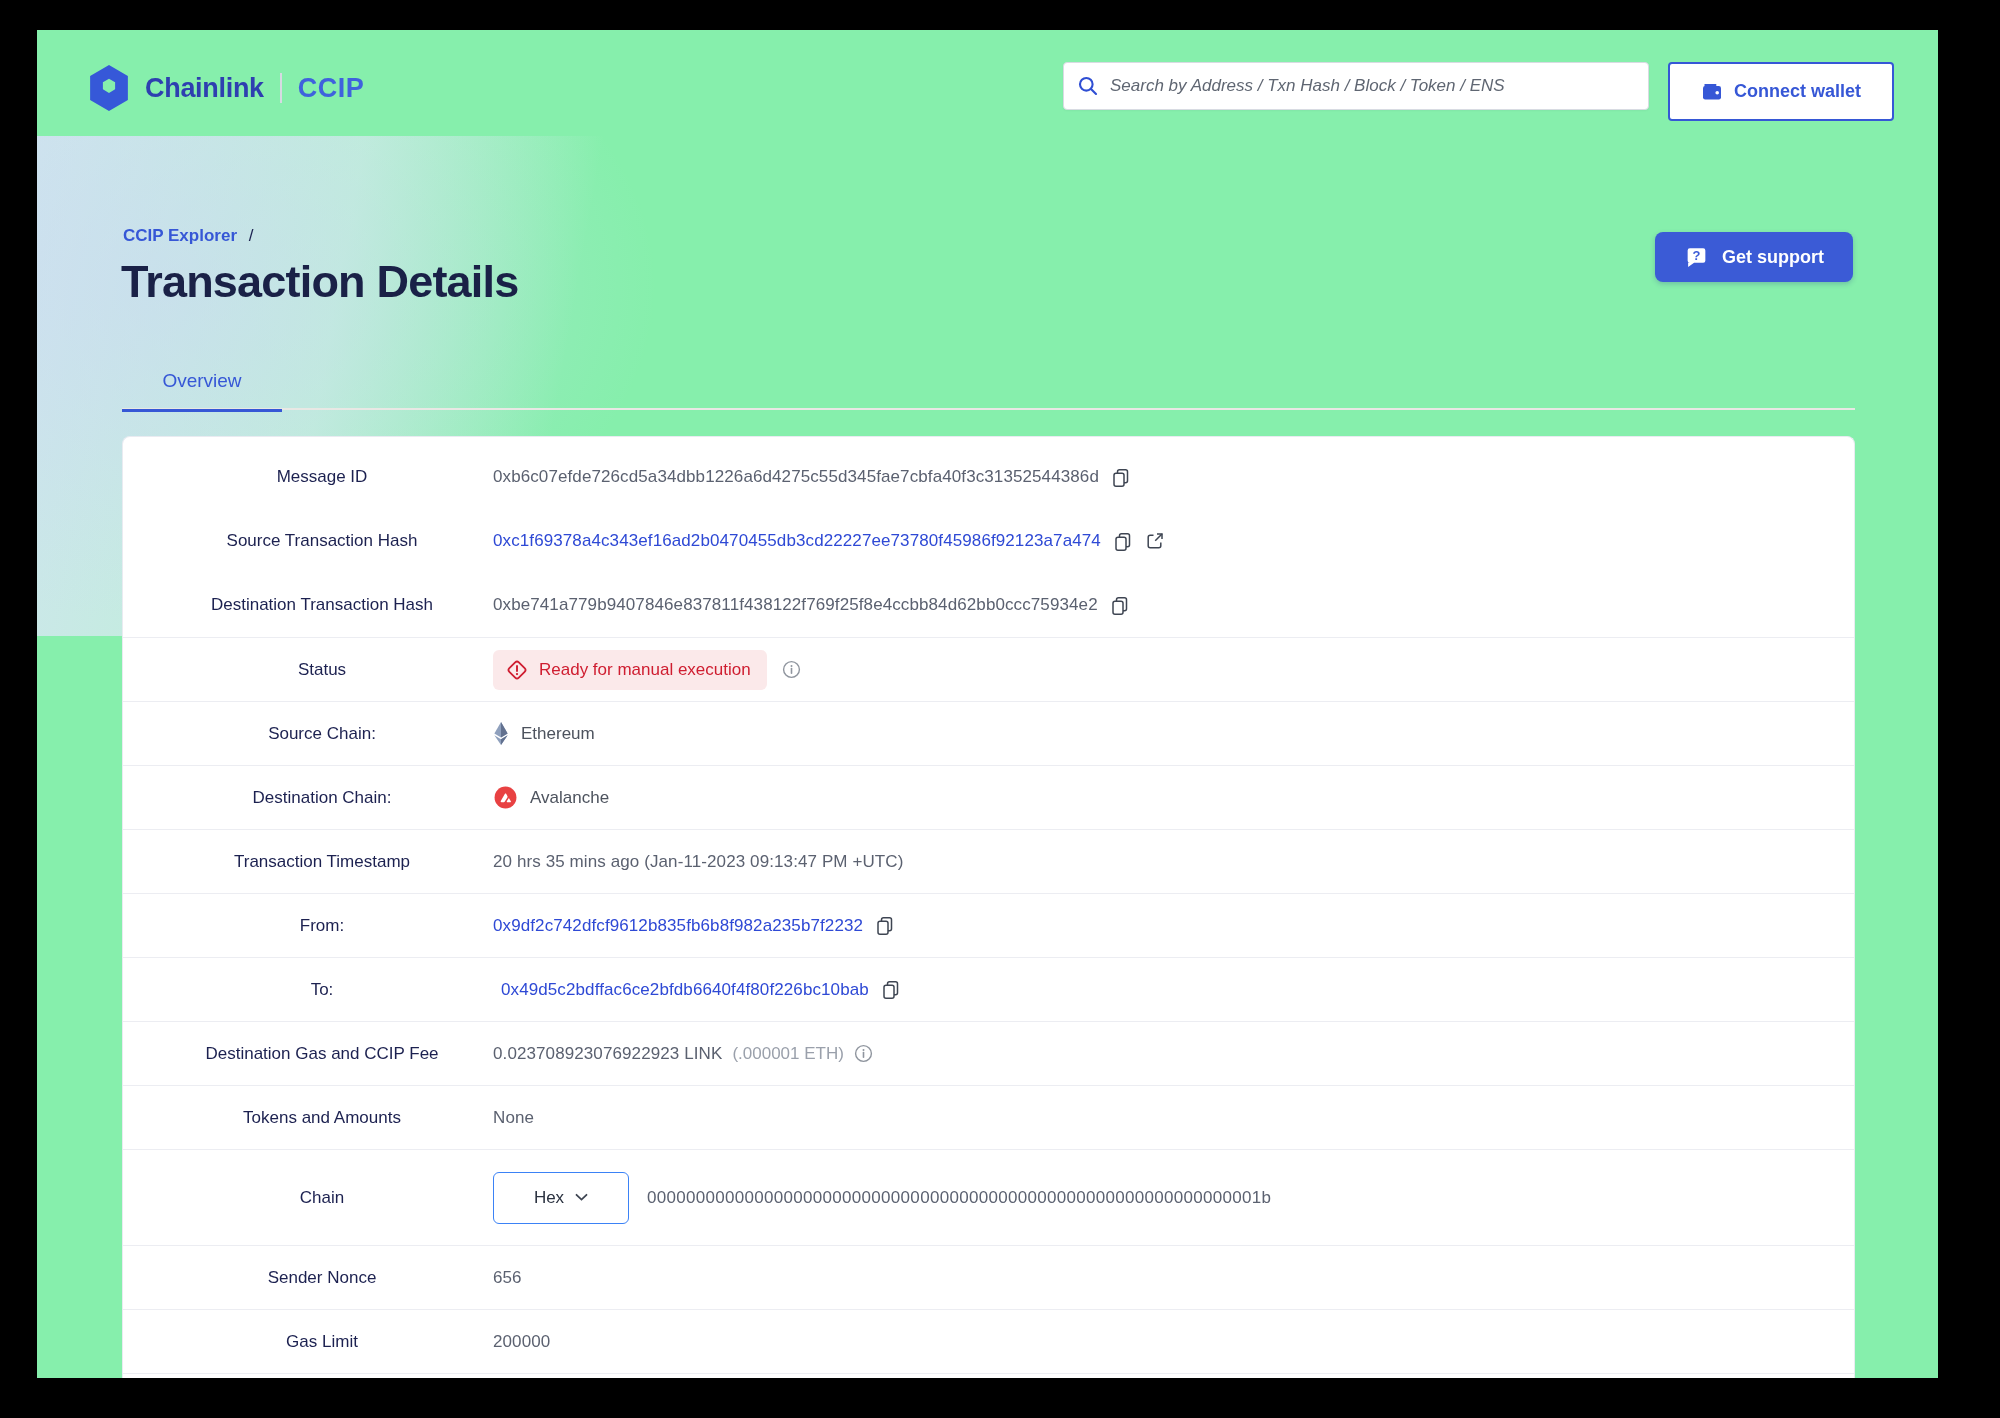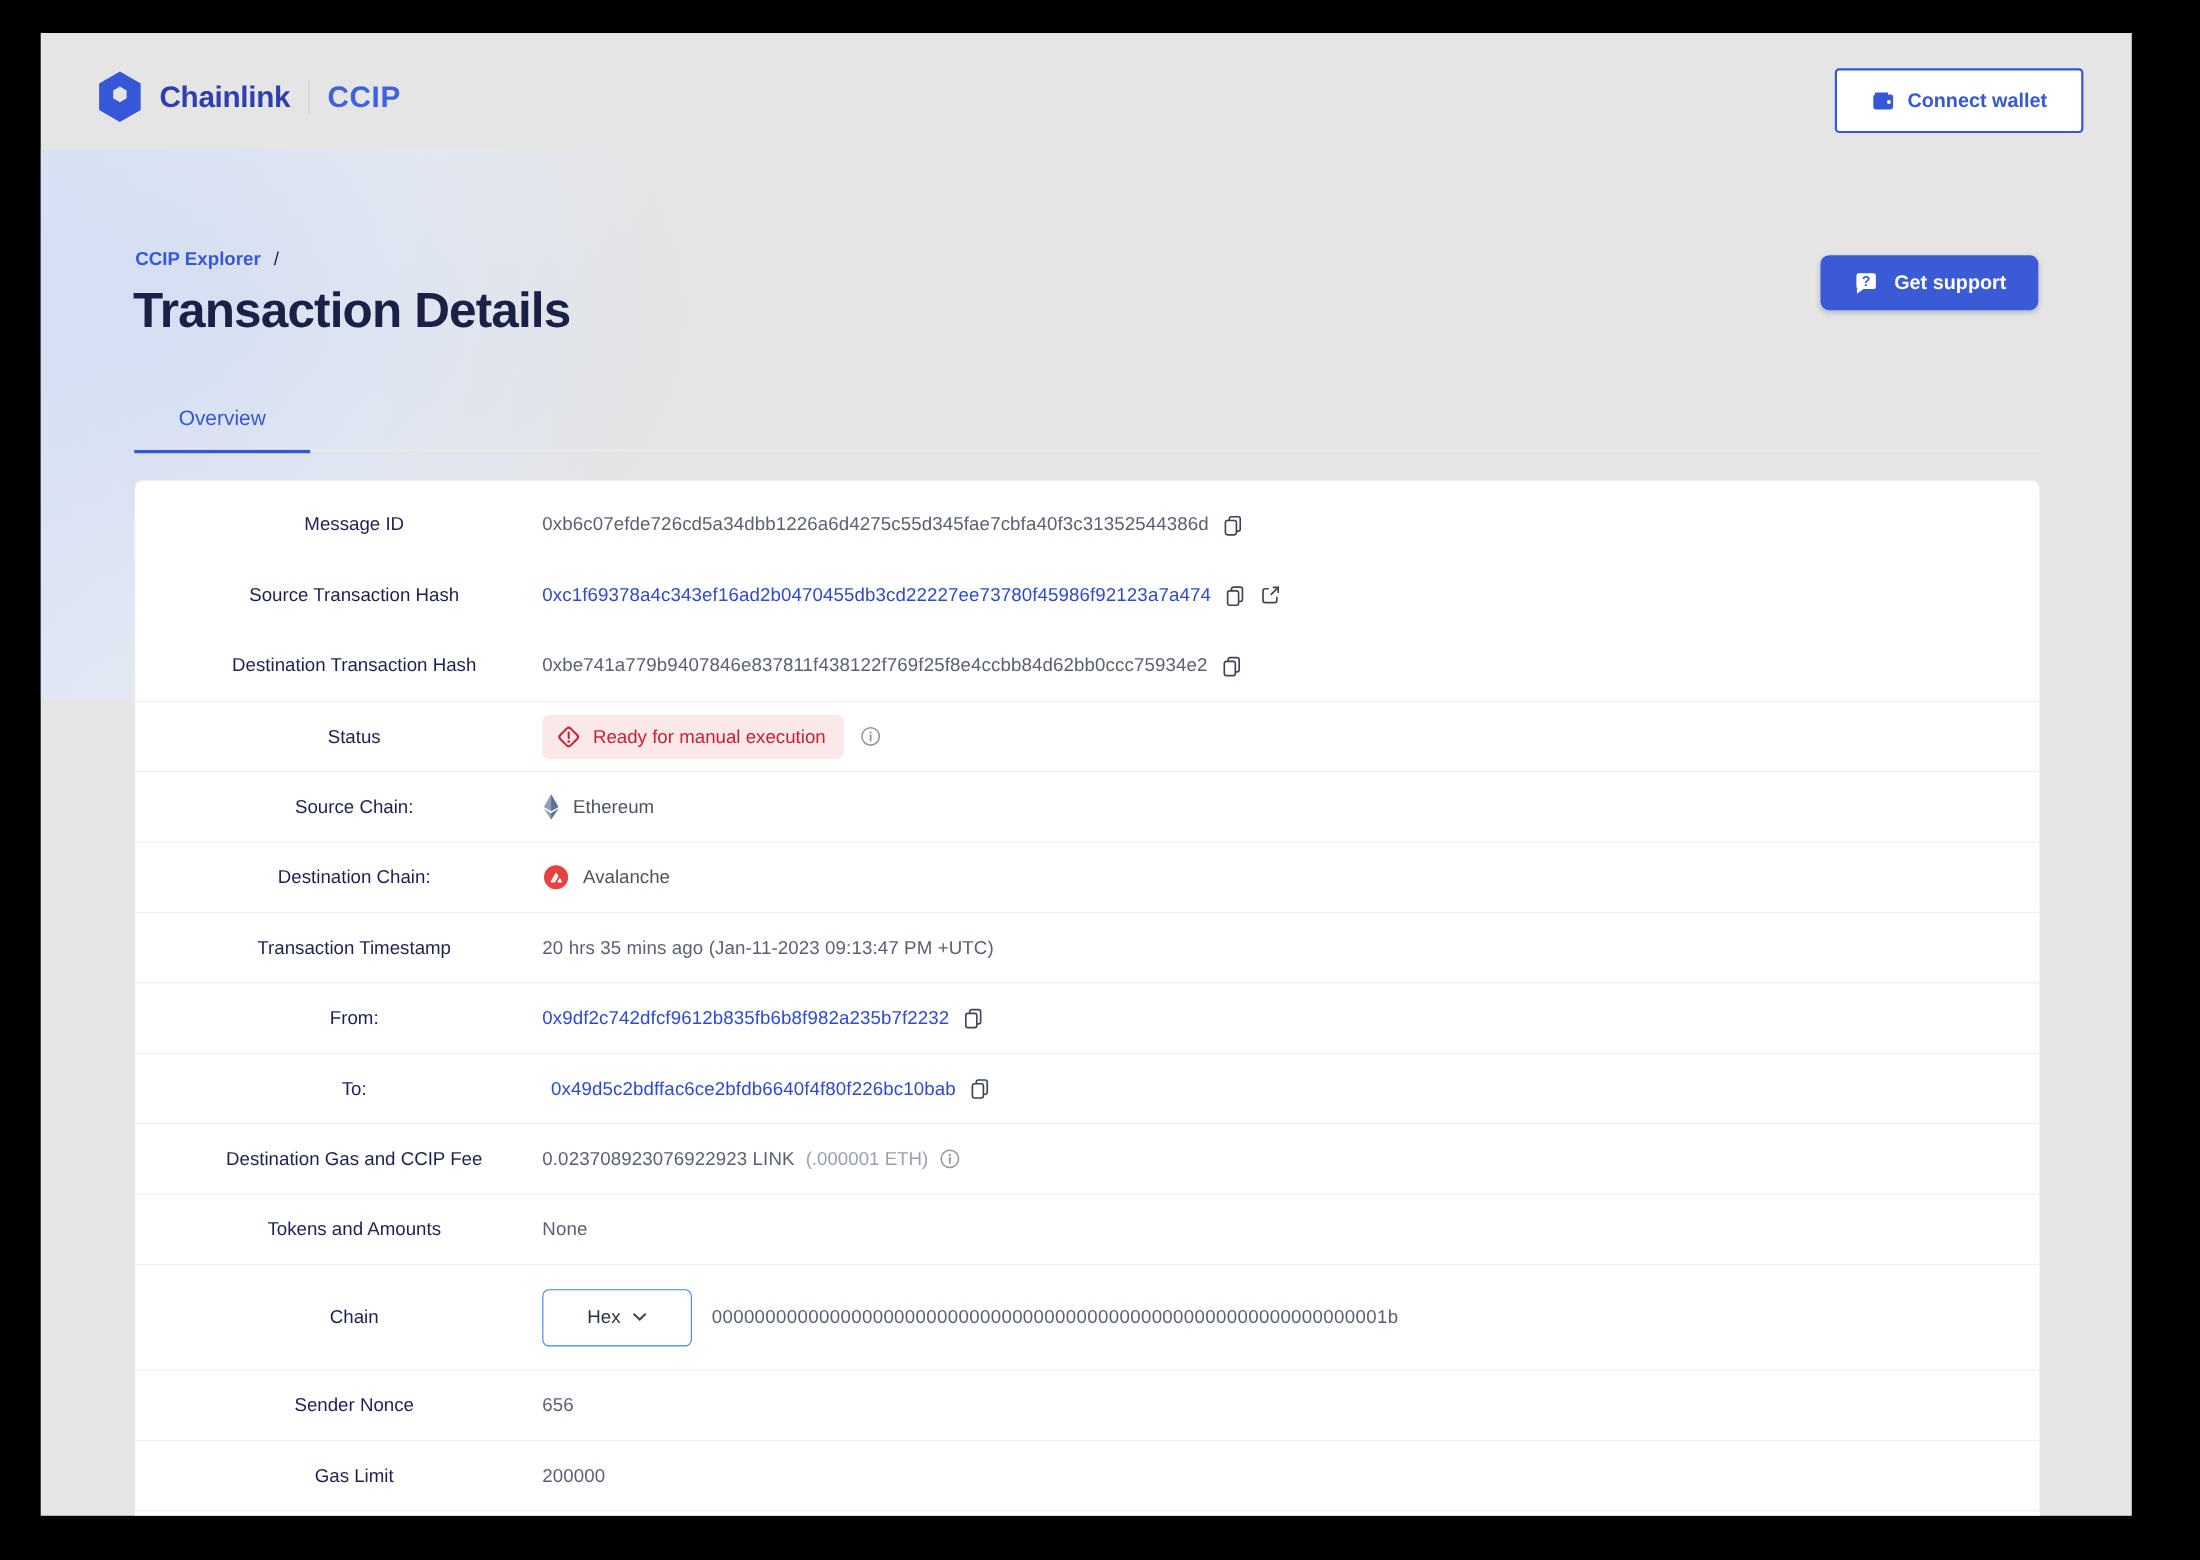--- a/index.html
+++ b/index.html
@@ -1,19 +1,19 @@
 <!DOCTYPE html>
 <html><head>
 <meta charset="utf-8">
 <style>
   * { margin:0; padding:0; box-sizing:border-box; }
   html,body { background:#000; }
   body { font-family:"Liberation Sans","DejaVu Sans",sans-serif; }
   .frame { position:relative; width:2000px; height:1418px; background:#000; overflow:hidden; }
-  .page { position:absolute; left:37px; top:30px; width:1901px; height:1348px; background:#e5e5e5; overflow:hidden;padding-left:36px; }
+  .page { position:absolute; left:37px; top:30px; width:1901px; height:1348px; background:#86efac; overflow:hidden;padding-left:36px; }
 
   
   .hero-bg { position:absolute; left:0; top:106px; width:640px; height:500px; pointer-events:none;
     background:
       radial-gradient(ellipse at 20% 30%, rgba(203,216,243,0.55), rgba(255,255,255,0) 68%),
       linear-gradient(100deg, rgba(219,228,248,0.85) 0%, rgba(234,240,251,0.55) 45%, rgba(255,255,255,0) 78%);
   }
 
   
   .brand { position:absolute; left:50px; top:34px; display:flex; align-items:center; gap:14px; }
@@ -81,20 +81,29 @@
       <span style="display:inline-flex;">
         <svg width="44" height="48" viewBox="0 0 40 44">
             <path fill="#3658d8" fill-rule="evenodd" d="M20 1 L37.3 11 V33 L20 43 L2.7 33 V11 Z M20 13.5 L25.6 16.75 V23.25 L20 26.5 L14.4 23.25 V16.75 Z"></path>
           </svg>
       </span>
       <span class="brand-name">Chainlink</span>
       <span class="brand-divider"></span>
       <span class="brand-product">CCIP</span>
     </div>
 
+    <div class="search">
+      <span style="display:inline-flex;color:#2f4ed3;">
+        <svg width="22" height="22" viewBox="0 0 22 22">
+            <circle cx="9.3" cy="9.3" r="6.3" fill="none" stroke="currentColor" stroke-width="2.1"></circle>
+            <line x1="14" y1="14" x2="19" y2="19" stroke="currentColor" stroke-width="2.1" stroke-linecap="round"></line>
+          </svg>
+      </span>
+      <input type="text" placeholder="Search by Address / Txn Hash / Block / Token / ENS" style="">
+    </div>
 
     <div class="connect">
       <span style="display:inline-flex;color:#3657d6;">
         <svg width="22" height="20" viewBox="0 0 22 20">
             <path d="M3.5 2h11.8v4H3.5z" fill="currentColor"></path>
             <rect x="2" y="4" width="18" height="13.5" rx="2.2" fill="currentColor"></rect>
             <circle cx="16.2" cy="10.8" r="1.8" fill="#fff"></circle>
           </svg>
       </span>
       <span>Connect wallet</span>

